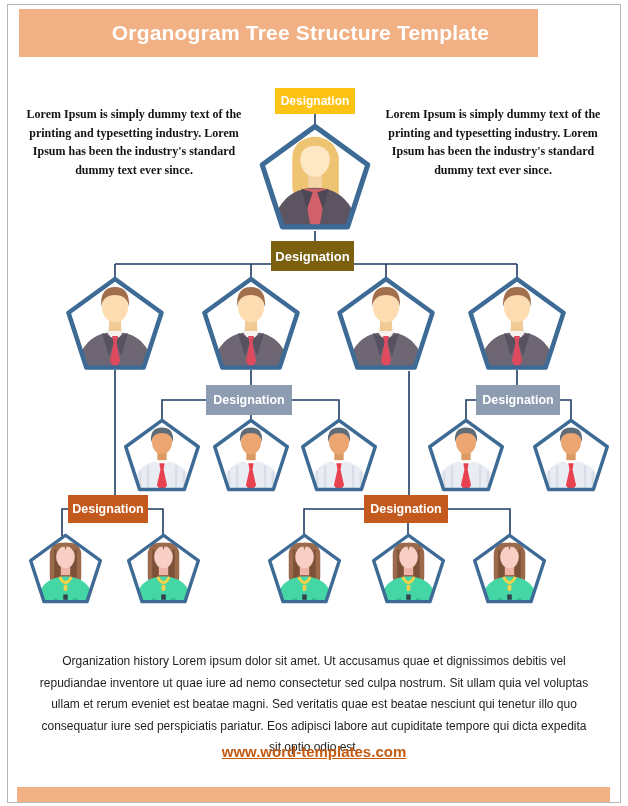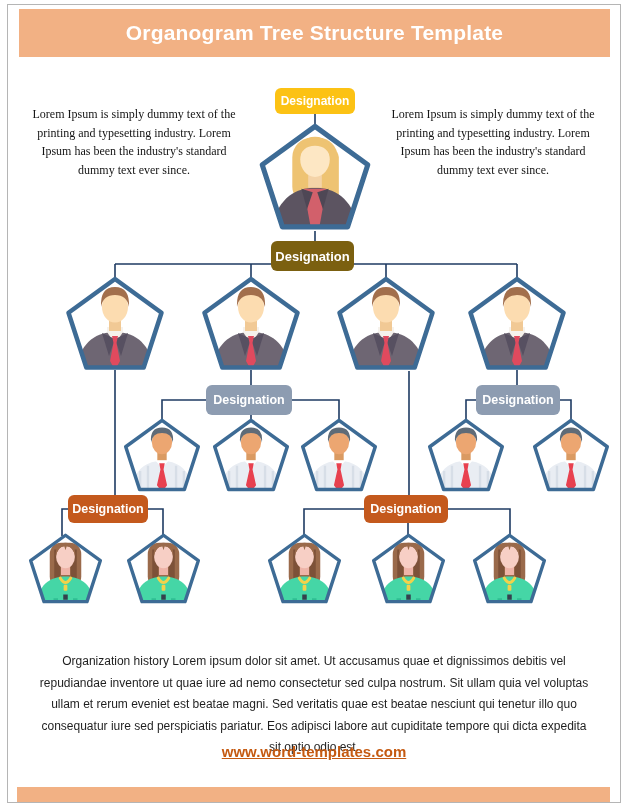--- a/index.html
+++ b/index.html
@@ -1,32 +1,32 @@
 <!DOCTYPE html>
 <html><head>
 <meta charset="utf-8">
 <style>
   html,body{margin:0;padding:0;background:#fff;}
   .page{position:relative;width:628px;height:806px;background:#fff;overflow:hidden;
         font-family:"Liberation Sans",sans-serif;}
   .page-border{position:absolute;left:7px;top:4px;width:612px;height:797px;
         border:1px solid #b5b5b5;pointer-events:none;}
   .bar{position:absolute;background:#f2b184;}
-  .bar.header{left:19px;top:9px;width:591px;height:48px;display:flex;align-items:center;justify-content:center;}
+  .bar.header{left:19px;top:9px;width:475px;height:48px;display:flex;align-items:center;justify-content:center;padding-left:44px;}
   .bar.footer{left:17px;top:787px;width:593px;height:15px;}
   .page-title{color:#fff;font-weight:bold;font-size:21px;letter-spacing:.2px;}
   .textblock{position:absolute;width:220px;text-align:center;
         font-family:"Liberation Serif",serif;color:#141414;}
   .textblock h3{margin:0 0 3px 0;font-size:13.5px;font-weight:bold;}
-  .textblock p{margin:0;font-size:12px;line-height:18.5px;}
+  .textblock p{margin:0;font-size:12px;line-height:18.5px;font-weight:bold;}
   .connectors{position:absolute;left:0;top:0;z-index:1;}
   .pnode{position:absolute;z-index:2;}
   .pnode svg{display:block;width:100%;height:100%;}
   .badge{position:absolute;z-index:3;display:flex;align-items:center;justify-content:center;
-        color:#fff;font-weight:bold;font-size:12.5px;border-radius:6px;}
+        color:#fff;font-weight:bold;font-size:12.5px;border-radius:0;}
   .history{position:absolute;left:34px;top:651px;width:560px;text-align:center;
         font-size:12px;line-height:21.5px;color:#1f1f1f;}
   .weblink-wrap{position:absolute;left:0;top:743px;width:628px;text-align:center;}
   .weblink{font-size:15px;font-weight:bold;text-decoration:underline;cursor:pointer;}
   .defs{position:absolute;width:0;height:0;}
 </style>
 </head>
 <body>
 
 <div class="page">

